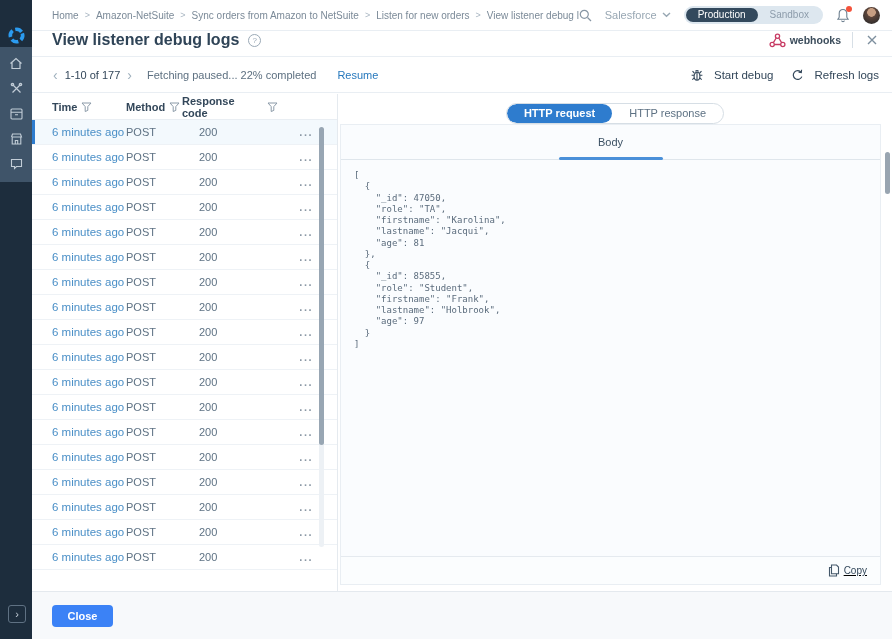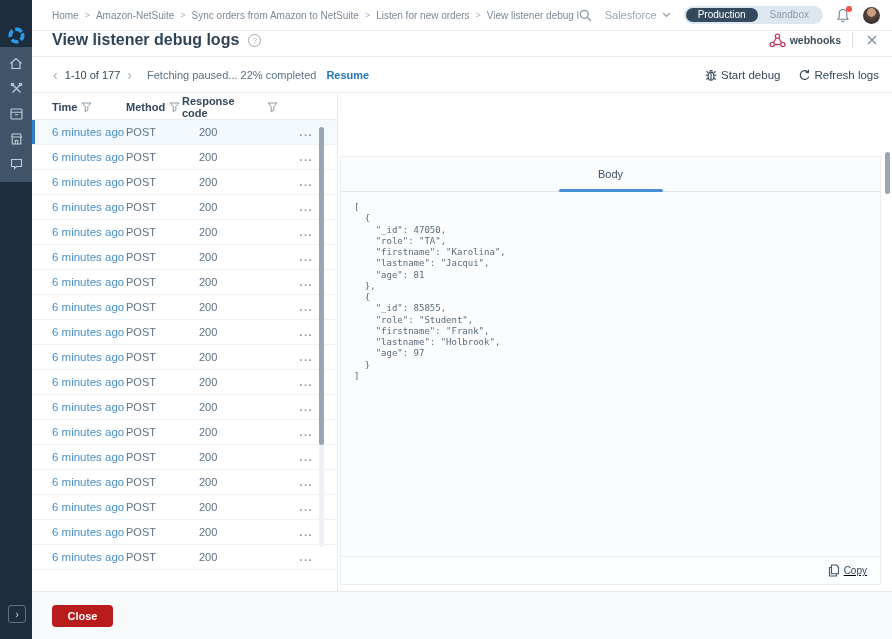--- a/index.html
+++ b/index.html
@@ -43,23 +43,23 @@
   .title-spacer { flex:1; }
   .brand { display:flex; align-items:center; gap:4px; font-size:10.5px; font-weight:bold; color:#3c4d5c; }
   .title-div { width:1px; height:16px; background:#d7dfe6; margin:0 11px; }
   .close-x { display:flex; cursor:pointer; padding:2px; }
 
   .toolbar { position:absolute; top:58px; left:0; right:0; height:35px; border-bottom:1px solid #e9eef3;
              display:flex; align-items:center; padding:0 13px 0 18px; font-size:11px; color:#5d7081; }
   .pg-chevron { color:#9fb0bd; font-size:14px; line-height:1; cursor:pointer; padding:0 3px; }
   .pg-range { color:#33475a; margin:0 4px; }
   .fetch-status { margin-left:12px; }
-  .resume-link { color:#2678bd; font-weight:bold; margin-left:10px; cursor:pointer; }
+  .resume-link { color:#2678bd; font-weight:normal; margin-left:21px; cursor:pointer; }
   .toolbar-spacer { flex:1; }
-  .tool-btn { display:flex; align-items:center; gap:3px; color:#33475a; font-size:11.5px; cursor:pointer; margin-left:18px;justify-content:center; }
+  .tool-btn { display:flex; align-items:center; gap:10px; color:#33475a; font-size:11.5px; cursor:pointer; margin-left:18px;justify-content:center; }
 
   
   .content { position:absolute; top:94px; left:0; right:0; bottom:48px; }
   .vdiv { position:absolute; left:305px; top:0; bottom:0; width:1px; background:#e5eaef; }
 
   .table-pane { position:absolute; left:0; top:0; width:305px; bottom:0; overflow:hidden; }
   .thead, .trow { display:grid; grid-template-columns:74px 56px 96px 1fr; align-items:center; padding-left:20px; }
   .thead { height:26px; border-bottom:1px solid #e9eef3; font-size:11px; font-weight:bold; color:#33475a; }
   .th { display:flex; align-items:center; gap:4px; cursor:pointer; }
   .trow { height:25px; border-bottom:1px solid #eef2f6; cursor:pointer; }
@@ -70,35 +70,35 @@
   .c-more { text-align:right; padding-right:24px; color:#8b98a5; font-weight:bold; letter-spacing:1.5px; font-size:11px; cursor:pointer; }
   .tscroll-track { position:absolute; right:13px; top:33px; width:5px; height:420px; background:#edf1f5; border-radius:3px; }
   .tscroll-thumb { position:absolute; right:13px; top:33px; width:5px; height:318px; background:#98a6b3; border-radius:3px; cursor:grab; }
 
   .panel { position:absolute; left:306px; right:0; top:0; bottom:0; background:#fff; }
   .toggle-row { position:absolute; top:9px; left:0; right:0; display:flex; justify-content:center; }
   .http-toggle { display:flex; border:1px solid #d6dee5; border-radius:12px; background:#fff; overflow:hidden; height:21px; }
   .tg { font-size:11px; line-height:19px; padding:0 17px; cursor:pointer; color:#5d7183; }
   .tg.on { background:#2e7cce; color:#fff; border-radius:11px; font-weight:bold; }
 
-  .card { position:absolute; left:2px; right:11px; top:30px; bottom:6px; background:#fafcfe; border:1px solid #e9eef3;margin-top:32px; }
+  .card { position:absolute; left:2px; right:11px; top:30px; bottom:6px; background:#fafcfe; border:1px solid #e9eef3; }
   .tabs { height:35px; border-bottom:1px solid #dfe6ec; display:flex; justify-content:center; }
   .tab { width:104px; display:flex; align-items:center; justify-content:center; font-size:11px; color:#5d7183; position:relative; cursor:pointer; }
   .tab.active { color:#3c5164; }
   .tab.active::after { content:""; position:absolute; left:0; right:0; bottom:-1px; height:3px; background:#4a90d9; border-radius:2px; }
   .code-area { position:absolute; top:36px; left:0; right:0; bottom:28px; overflow:hidden; padding:9px 13px; }
   .code-area pre { margin:0; font-family:"DejaVu Sans Mono", monospace; font-size:9px; line-height:1.25; color:#5a6b7c; }
   .card-footer { position:absolute; left:0; right:0; bottom:0; height:28px; border-top:1px solid #e5eaef;
                  display:flex; align-items:center; justify-content:flex-end; padding-right:13px; background:#fbfdfe;text-decoration:underline; }
   .copy-btn { display:flex; align-items:center; gap:4px; font-size:10px; color:#33475a; cursor:pointer; }
 
   .page-scroll { position:absolute; right:2px; top:152px; width:5px; height:42px; background:#99a5b1; border-radius:3px; z-index:6; cursor:grab; }
 
   .drawer-footer { position:absolute; left:0; right:0; bottom:0; height:48px; background:#f7f9fb; border-top:1px solid #e4e9ee; }
-  .close-btn { position:absolute; left:20px; top:13px; width:61px; height:22px; background:#b91c1c; color:#fff;
+  .close-btn { position:absolute; left:20px; top:13px; width:61px; height:22px; background:#3b82f6; color:#fff;
                font-size:11px; font-weight:bold; border:none; border-radius:4px; cursor:pointer; font-family:inherit; }
 </style>
 </head>
 <body>
 
 <div class="app">
 
   <div class="sidebar">
     <div class="logo-tile">
       <svg width="19" height="19" viewBox="0 0 19 19">
@@ -395,20 +395,26 @@
     <span class="c-more">...</span>
   </div>
 </div>
         <div class="tscroll-track"></div>
         <div class="tscroll-thumb"></div>
       </div>
 
       <div class="vdiv"></div>
 
       <div class="panel">
+        <div class="toggle-row">
+          <div class="http-toggle">
+            <span class="tg on">HTTP request</span>
+            <span class="tg">HTTP response</span>
+          </div>
+        </div>
         <div class="card">
           <div class="tabs">
             <span class="tab active">Body</span>
           </div>
           <div class="code-area">
             <pre id="code-pre">[
   {
     "_id": 47050,
     "role": "TA",
     "firstname": "Karolina",

